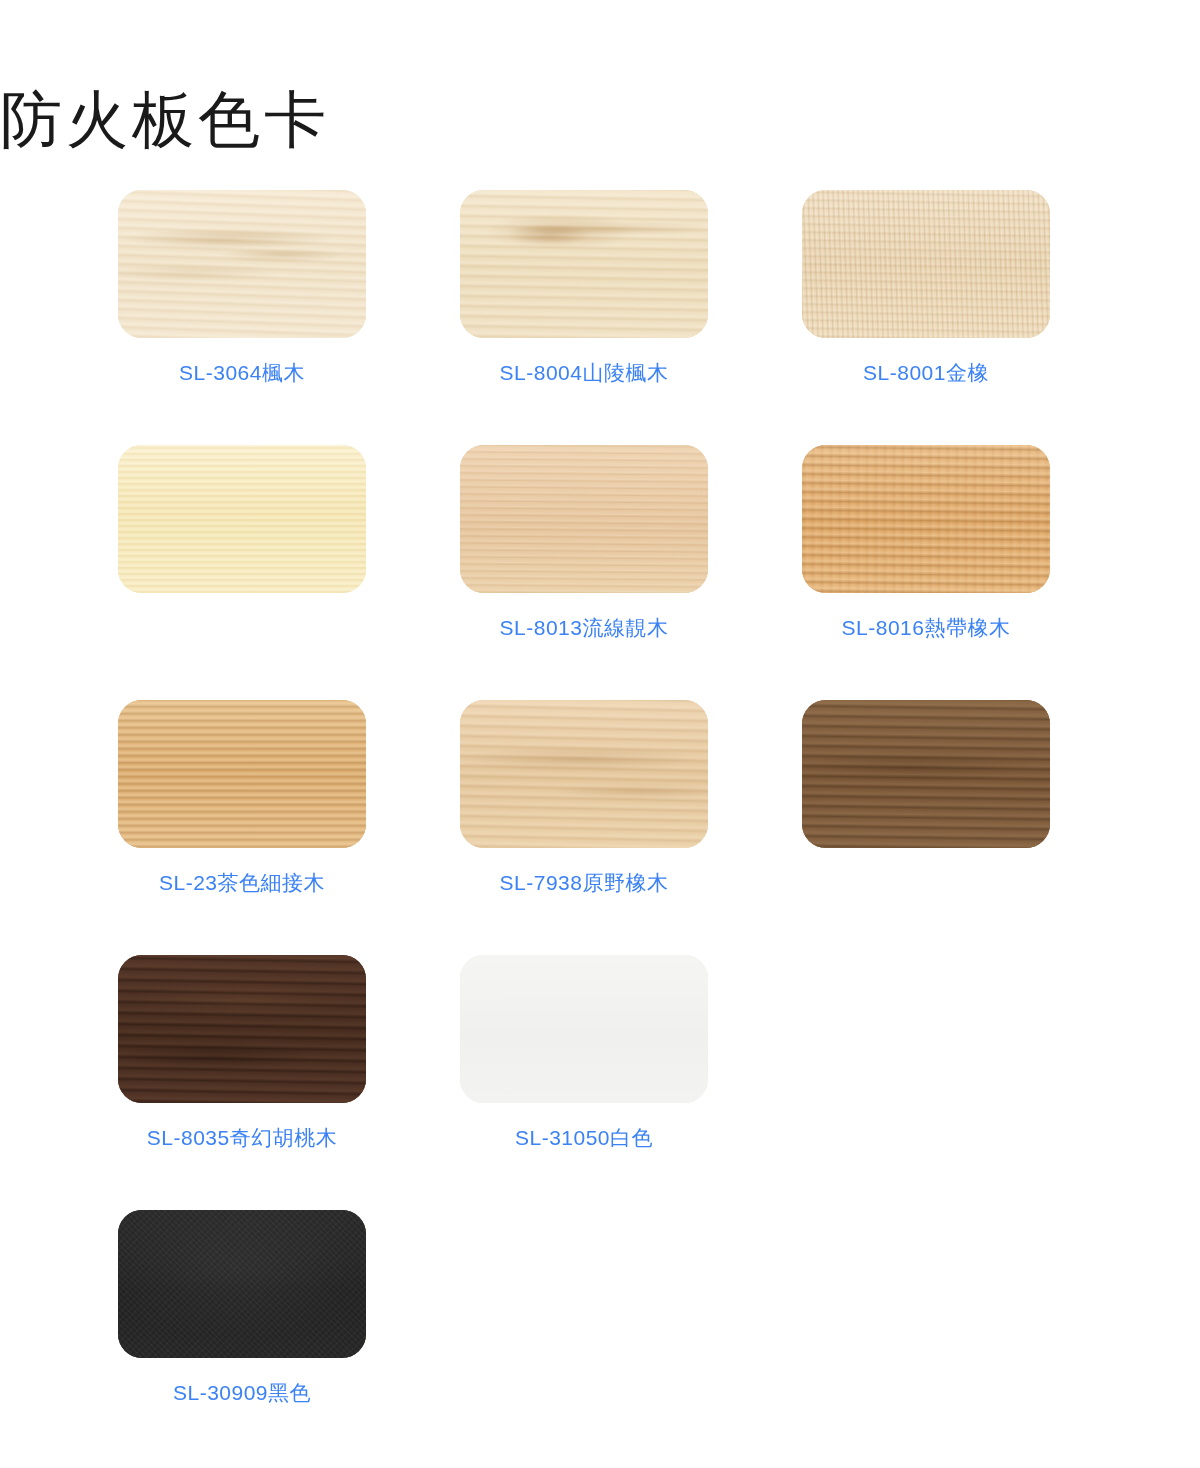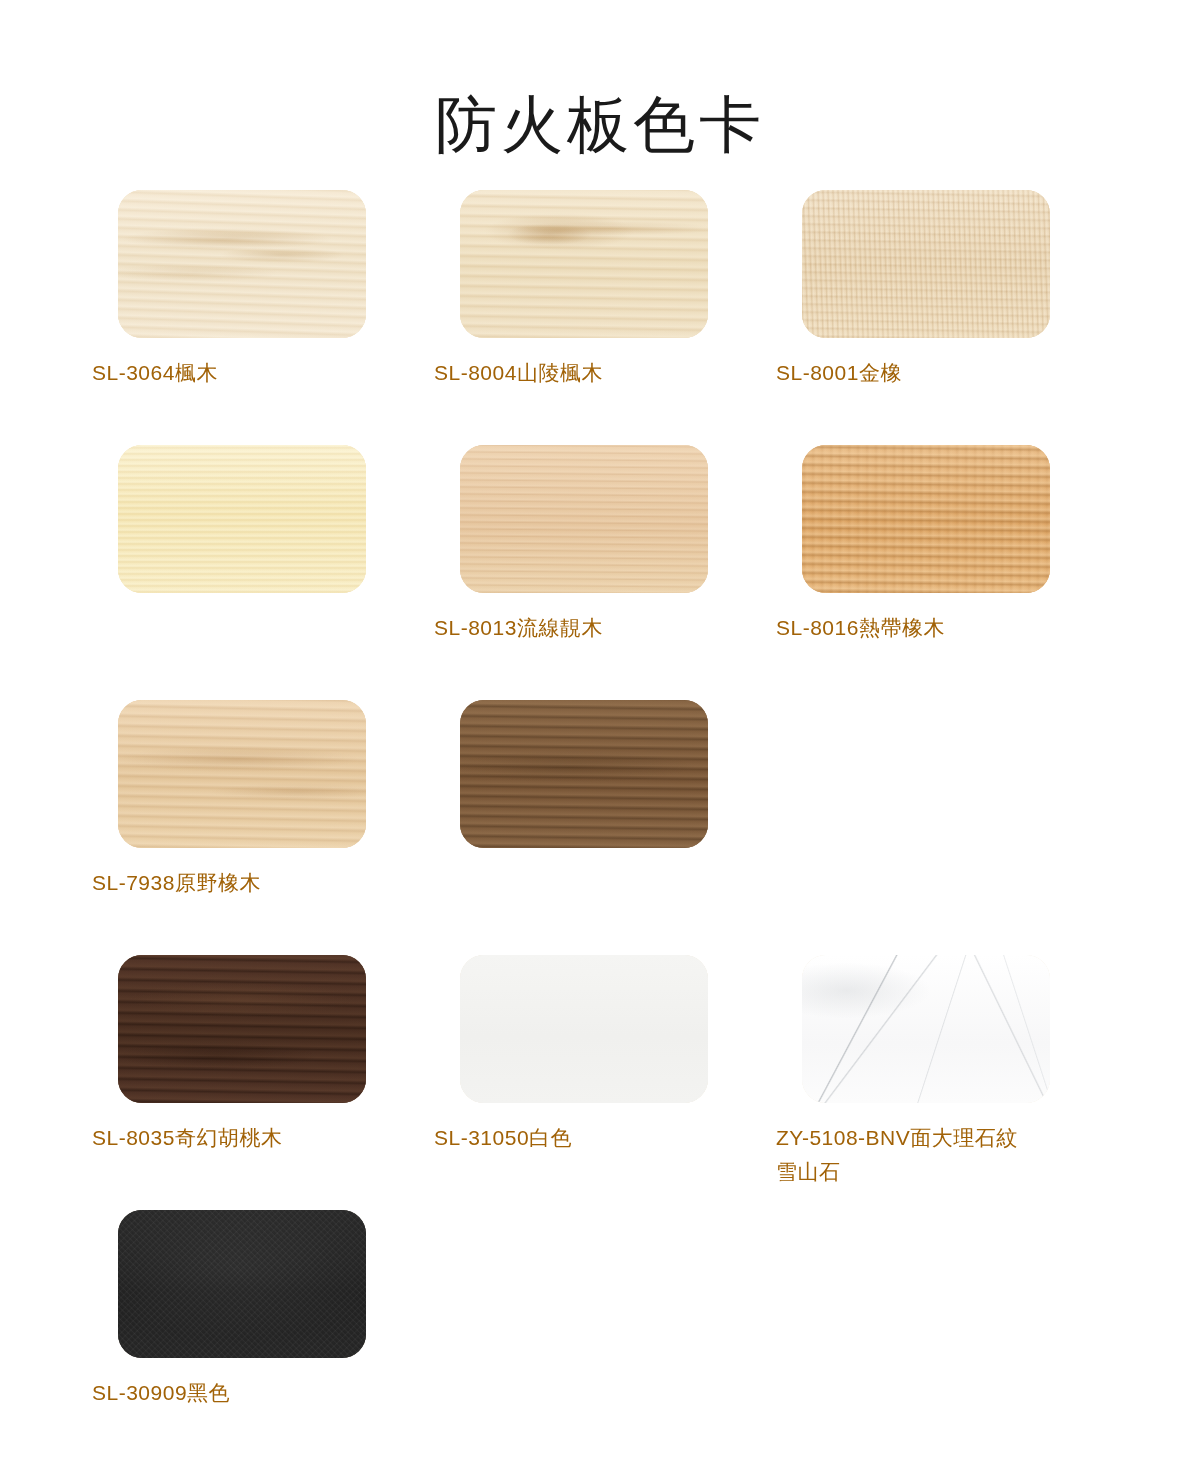--- a/index.html
+++ b/index.html
@@ -22,27 +22,26 @@
     height: 1468px;
     background: #ffffff;
   }
 
   
   .page-title {
     position: absolute;
     top: 44px;
     left: 0;
     width: 1200px;
-    text-align: center;
     font-size: 62px;
     line-height: 78px;
     letter-spacing: 4px;
     color: #1a1a1a;
     font-weight: 400;
-    font-family: Liberation Sans, sans-serif;
+    font-family: Liberation Mono, monospace;
   }
 
   
   .swatch-grid {
     position: absolute;
     top: 190px;
     left: 118px;
     width: 964px;
   }
   .swatch-row {
@@ -69,24 +68,24 @@
     background-color: #efe3cb;
   }
   .swatch-chip .grain {
     position: absolute;
     inset: 0;
   }
 
   .swatch-label {
     margin-top: 18px;
     width: 300px;
-    text-align: left;
+    text-align: center;
     font-size: 21px;
     line-height: 34px;
-    color: #a16207;
+    color: #3b82f6;
     letter-spacing: 0.5px;
     white-space: pre-line;
   }
 
   
 
   
   .tex-maple3064 {
     background-color: #f1e4cb;
     background-image:
@@ -327,20 +326,26 @@
         <div class="swatch-cell">
           <div class="swatch-chip">
             <div class="grain tex-oak8016"></div>
           </div>
           <div class="swatch-label">SL-8016熱帶橡木</div>
         </div>
       </div>
       <div class="swatch-row">
         <div class="swatch-cell">
           <div class="swatch-chip">
+            <div class="grain tex-wood23"></div>
+          </div>
+          <div class="swatch-label">SL-23茶色細接木</div>
+        </div>
+        <div class="swatch-cell">
+          <div class="swatch-chip">
             <div class="grain tex-oak7938"></div>
           </div>
           <div class="swatch-label">SL-7938原野橡木</div>
         </div>
         <div class="swatch-cell">
           <div class="swatch-chip">
             <div class="grain tex-euc88846"></div>
           </div>
         </div>
       </div>
@@ -350,27 +355,20 @@
             <div class="grain tex-walnut8035"></div>
           </div>
           <div class="swatch-label">SL-8035奇幻胡桃木</div>
         </div>
         <div class="swatch-cell">
           <div class="swatch-chip">
             <div class="grain tex-white31050"></div>
           </div>
           <div class="swatch-label">SL-31050白色</div>
         </div>
-        <div class="swatch-cell">
-          <div class="swatch-chip">
-            <div class="grain tex-marble5108"></div>
-          </div>
-          <div class="swatch-label">ZY-5108-BNV面大理石紋
-雪山石</div>
-        </div>
       </div>
       <div class="swatch-row">
         <div class="swatch-cell">
           <div class="swatch-chip">
             <div class="grain tex-black30909"></div>
           </div>
           <div class="swatch-label">SL-30909黑色</div>
         </div>
       </div>
     </div>

